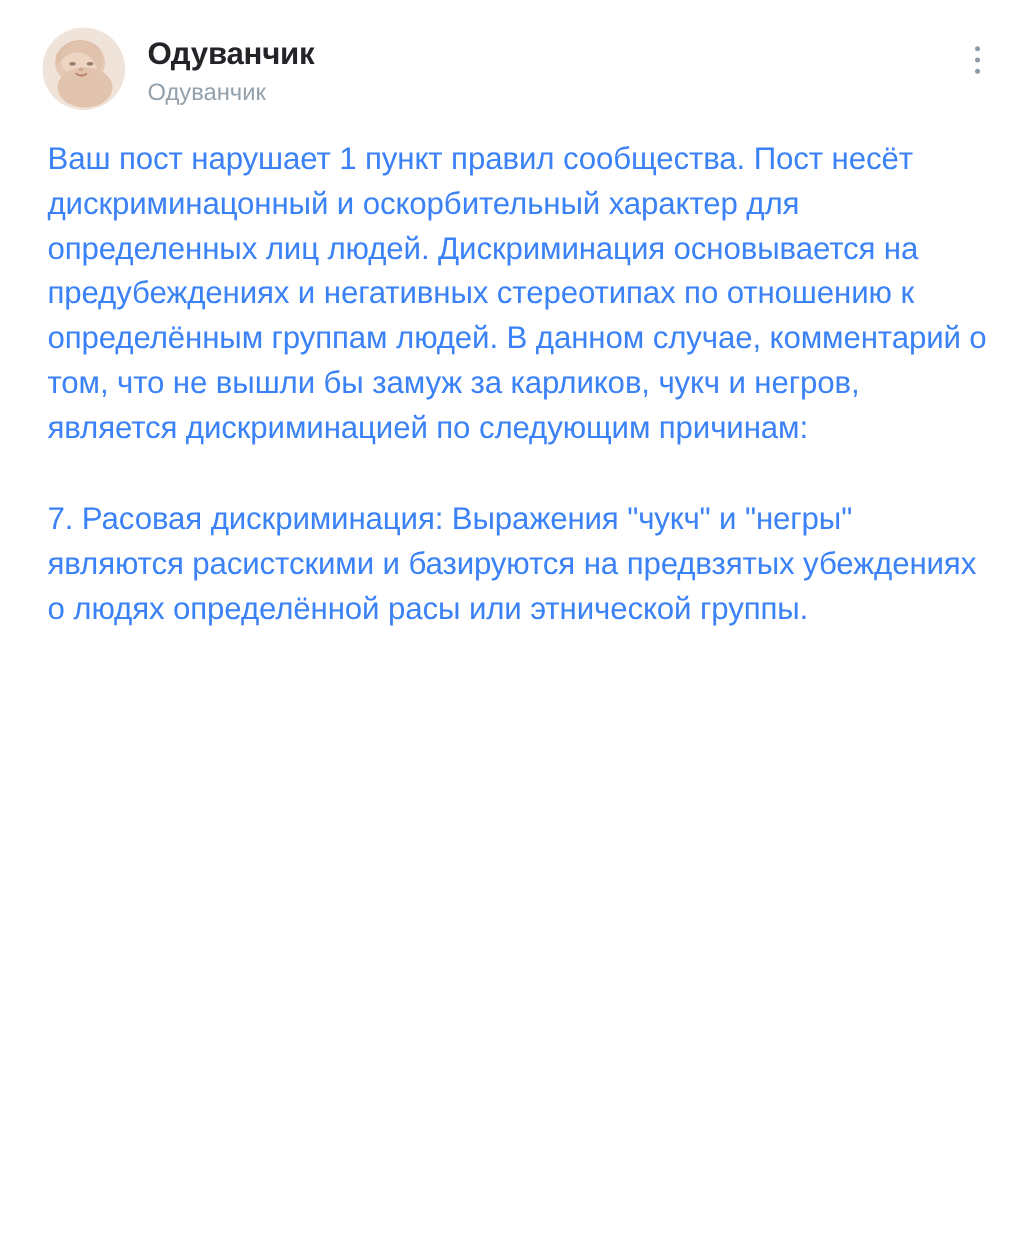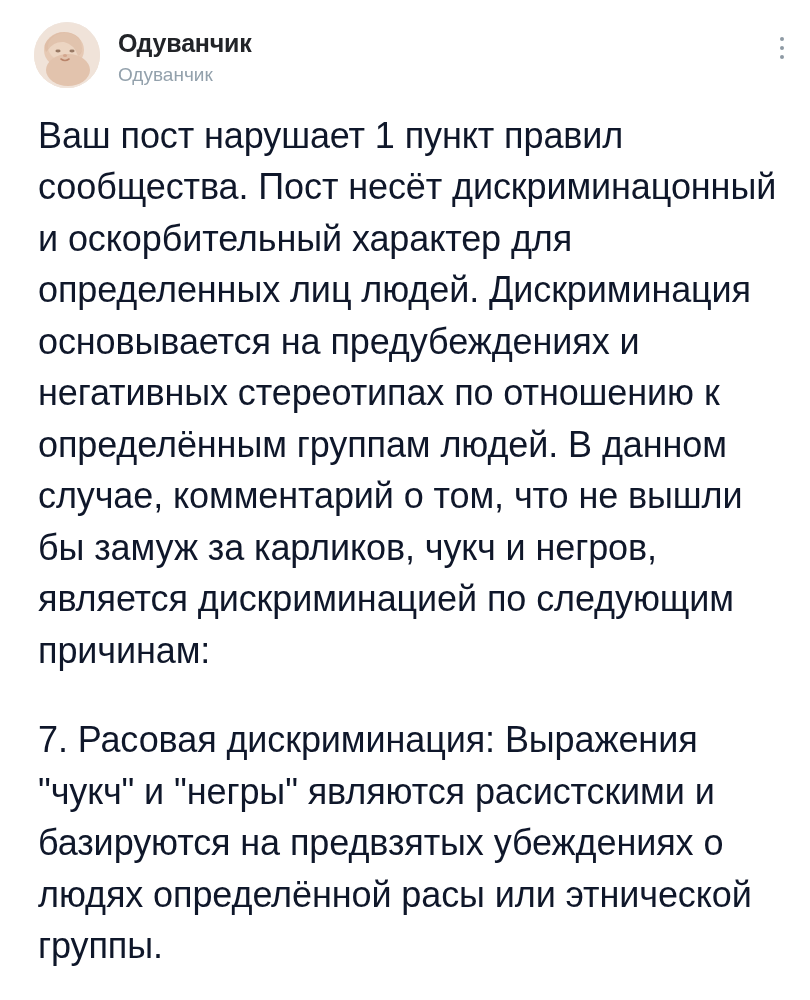--- a/index.html
+++ b/index.html
@@ -71,23 +71,23 @@
     height: 4px;
     border-radius: 50%;
     background: #8e9aa4;
   }
   .body {
     margin-top: 22px;
     padding-left: 4px;
   }
   .body p {
     margin: 0;
-    font-size: 36px;
+    font-size: 25px;
     line-height: 1.43;
-    color: #0f172a;
+    color: #3b82f6;
     letter-spacing: -0.1px;
     white-space: pre-wrap;
   }
   .body p + p { margin-top: 38px; }
 </style>
 </head>
 <body>
 
 <div class="post">
 

